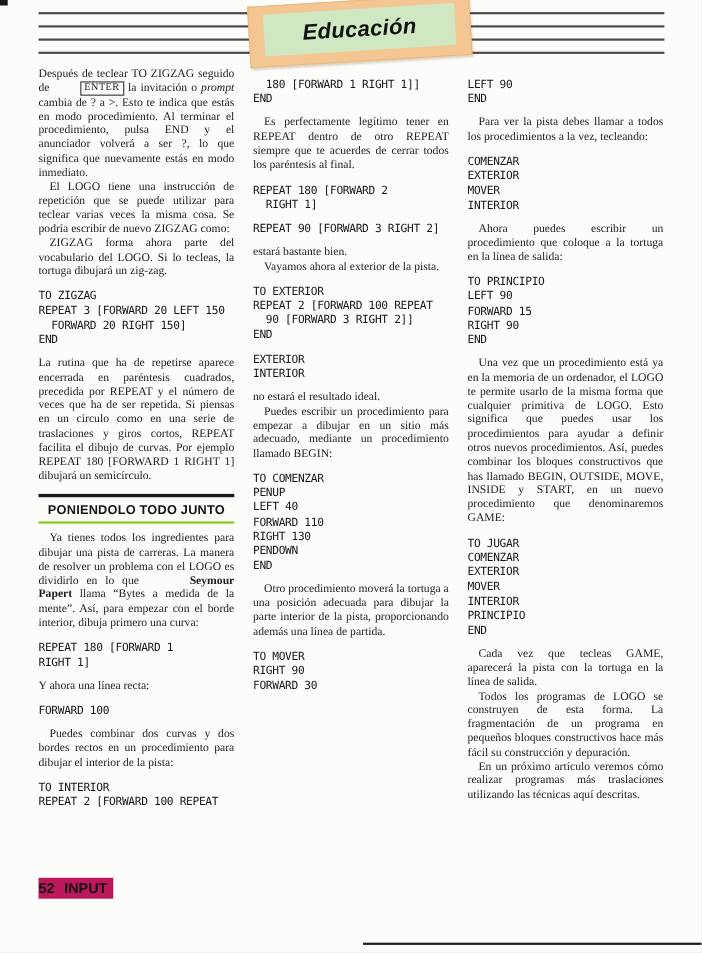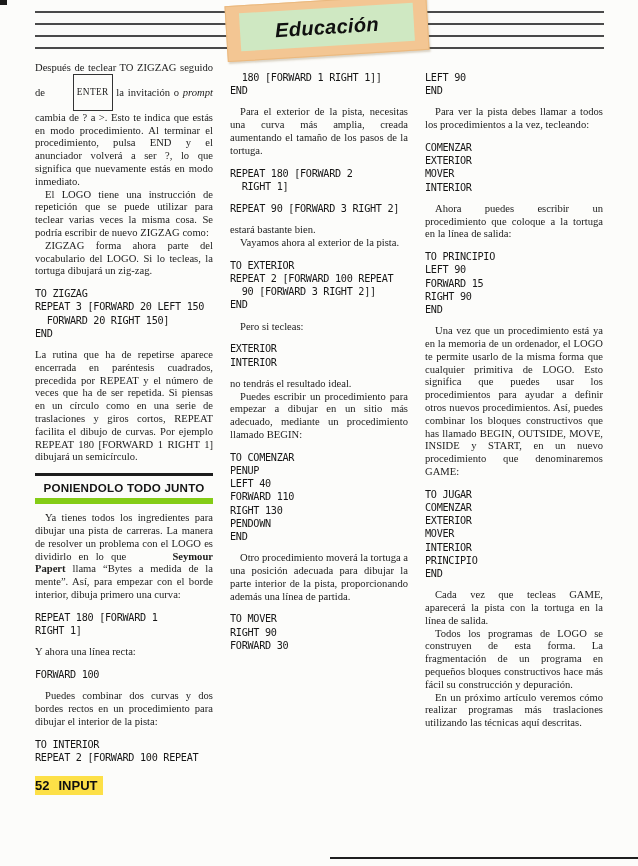--- a/index.html
+++ b/index.html
@@ -40,43 +40,43 @@
   .col{width:178px;}
   p.body{
     margin:0;font-size:10.6px;line-height:12.8px;
     text-align:justify;color:#1b1b1b;
   }
   p.body.indent{text-indent:10px;}
   p.body em{font-style:italic;margin-top:48px;}
   p.body strong{font-weight:bold;padding-left:39px;}
   .keycap{
     display:inline-block;border:1px solid #333;
-    padding:12px 3px;font-size:9.3px;line-height:11px;
+    padding:0 3px;font-size:9.3px;line-height:11px;
     letter-spacing:.4px;transform:translateY(-1px);margin-left:24px;
   }
   pre.code{
     margin:9px 0;
     font-family:"DejaVu Sans Mono","Liberation Mono",monospace;
     font-weight:400;font-size:10.2px;line-height:13.2px;
     letter-spacing:-.3px;color:#161616;white-space:pre;
   }
   .section-heading{
     margin:9px 0 8px;padding:5px 2px 4px;
-    border-top:3px solid #1c1c1c;border-bottom:6px solid #84cc16;
+    border-top:3px solid #1c1c1c;border-bottom:2px solid #84cc16;
     font-family:"Liberation Sans","DejaVu Sans",sans-serif;
     font-weight:bold;font-size:11.6px;letter-spacing:.2px;
     text-align:center;color:#141414;
   }
   
   #footer{
-    position:absolute;left:35px;top:776px;
+    position:absolute;left:35px;top:798px;
     font-family:"Liberation Sans","DejaVu Sans",sans-serif;
     font-weight:bold;font-size:13px;color:#101010;
     display:flex;gap:9px;align-items:center;
-    background:#fde047;padding:2px 6px 2px 0;z-index:6;
+    background:#be185d;padding:2px 6px 2px 0;z-index:6;
   }
 </style>
 </head>
 <body>
 
 <div id="page">
 
   <div class="corner-mark"></div>
 
   <div class="hrule" style="top:11px"></div>
@@ -106,34 +106,33 @@
 RIGHT 1]</pre>
         <p class="body">Y ahora una línea recta:</p>
         <pre class="code">FORWARD 100</pre>
         <p class="body indent">Puedes combinar dos curvas y dos bordes rectos en un procedimiento para dibujar el interior de la pista:</p>
         <pre class="code">TO INTERIOR
 REPEAT 2 [FORWARD 100 REPEAT</pre>
       </div>
     <div class="col">
         <pre class="code">  180 [FORWARD 1 RIGHT 1]]
 END</pre>
-        <p class="body indent">Para el exterior de la pista, necesitas una curva más amplia, creada aumentando el tamaño de los pasos de la tortuga.</p>
+        <p class="body indent">Es perfectamente legítimo tener en REPEAT dentro de otro REPEAT siempre que te acuerdes de cerrar todos los paréntesis al final.</p>
         <pre class="code">REPEAT 180 [FORWARD 2
   RIGHT 1]</pre>
         <pre class="code">REPEAT 90 [FORWARD 3 RIGHT 2]</pre>
         <p class="body">estará bastante bien.</p>
         <p class="body indent">Vayamos ahora al exterior de la pista.</p>
         <pre class="code">TO EXTERIOR
 REPEAT 2 [FORWARD 100 REPEAT
   90 [FORWARD 3 RIGHT 2]]
 END</pre>
-        <p class="body indent">Pero si tecleas:</p>
         <pre class="code">EXTERIOR
 INTERIOR</pre>
-        <p class="body">no tendrás el resultado ideal.</p>
+        <p class="body">no estará el resultado ideal.</p>
         <p class="body indent">Puedes escribir un procedimiento para empezar a dibujar en un sitio más adecuado, mediante un procedimiento llamado BEGIN:</p>
         <pre class="code">TO COMENZAR
 PENUP
 LEFT 40
 FORWARD 110
 RIGHT 130
 PENDOWN
 END</pre>
         <p class="body indent">Otro procedimiento moverá la tortuga a una posición adecuada para dibujar la parte interior de la pista, proporcionando además una línea de partida.</p>
         <pre class="code">TO MOVER

